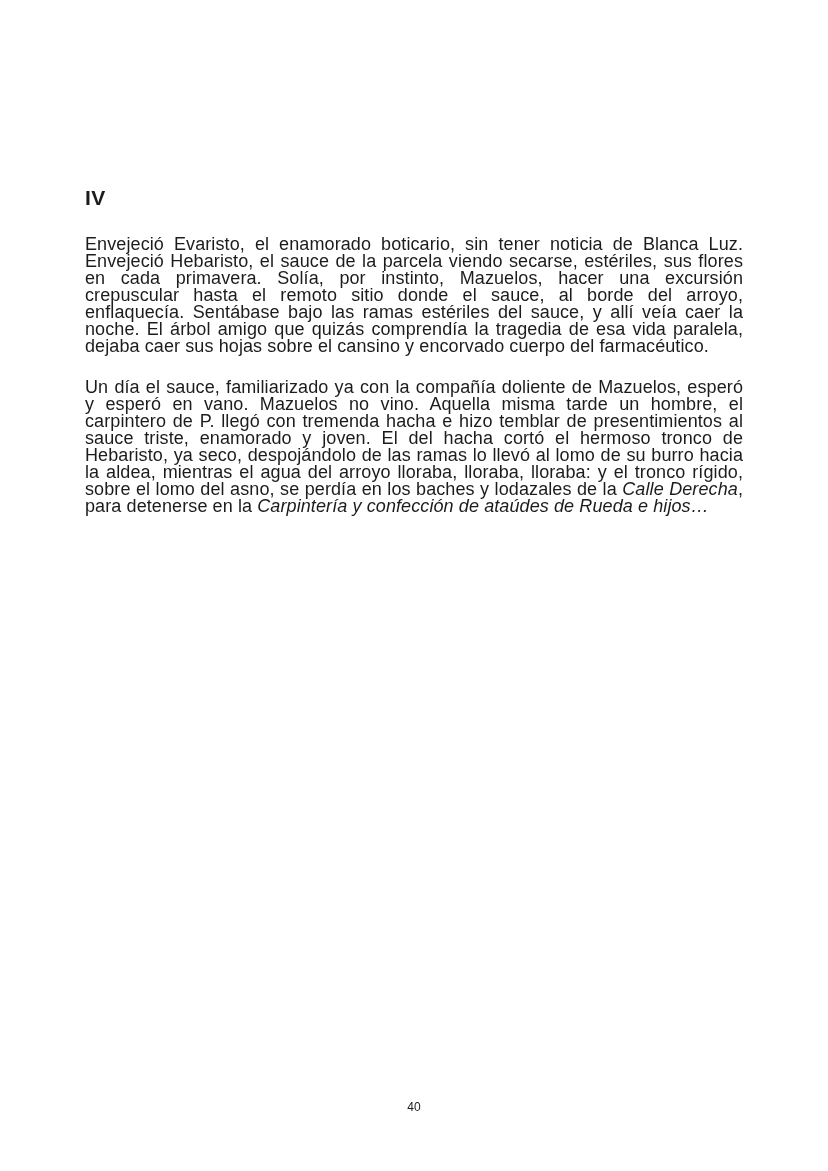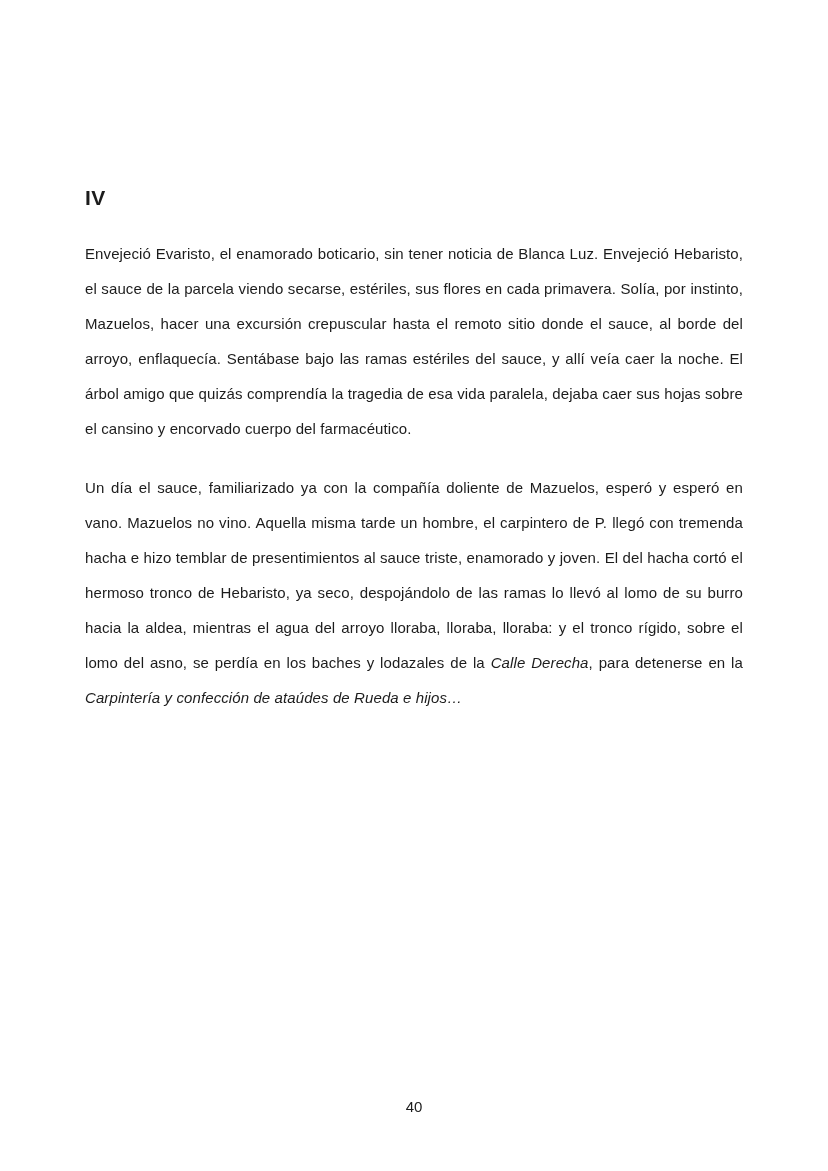--- a/index.html
+++ b/index.html
@@ -25,35 +25,35 @@
     font-size: 21px;
     line-height: 24px;
     font-weight: bold;
     margin: 0 0 26px 0;
     letter-spacing: 0.3px;
   }
   .paragraphs {
     width: 658px;
   }
   .para {
-    font-size: 15px;
-    line-height: 35px;
+    font-size: 18px;
+    line-height: 17px;
     text-align: justify;
     margin: 0 0 24.4px 0;
     letter-spacing: 0.1px;
   }
   .para em {
   }
   .page-number {
     position: absolute;
     bottom: 54px;
     left: 0;
     width: 100%;
     text-align: center;
-    font-size: 15px;
+    font-size: 12px;
     line-height: 20px;
   }
 </style>
 </head>
 <body style="background: rgb(255, 255, 255); color: rgb(28, 28, 28);">
 
 <div class="page">
   <h1 class="chapter-heading">IV</h1>
 
   <div class="paragraphs">

